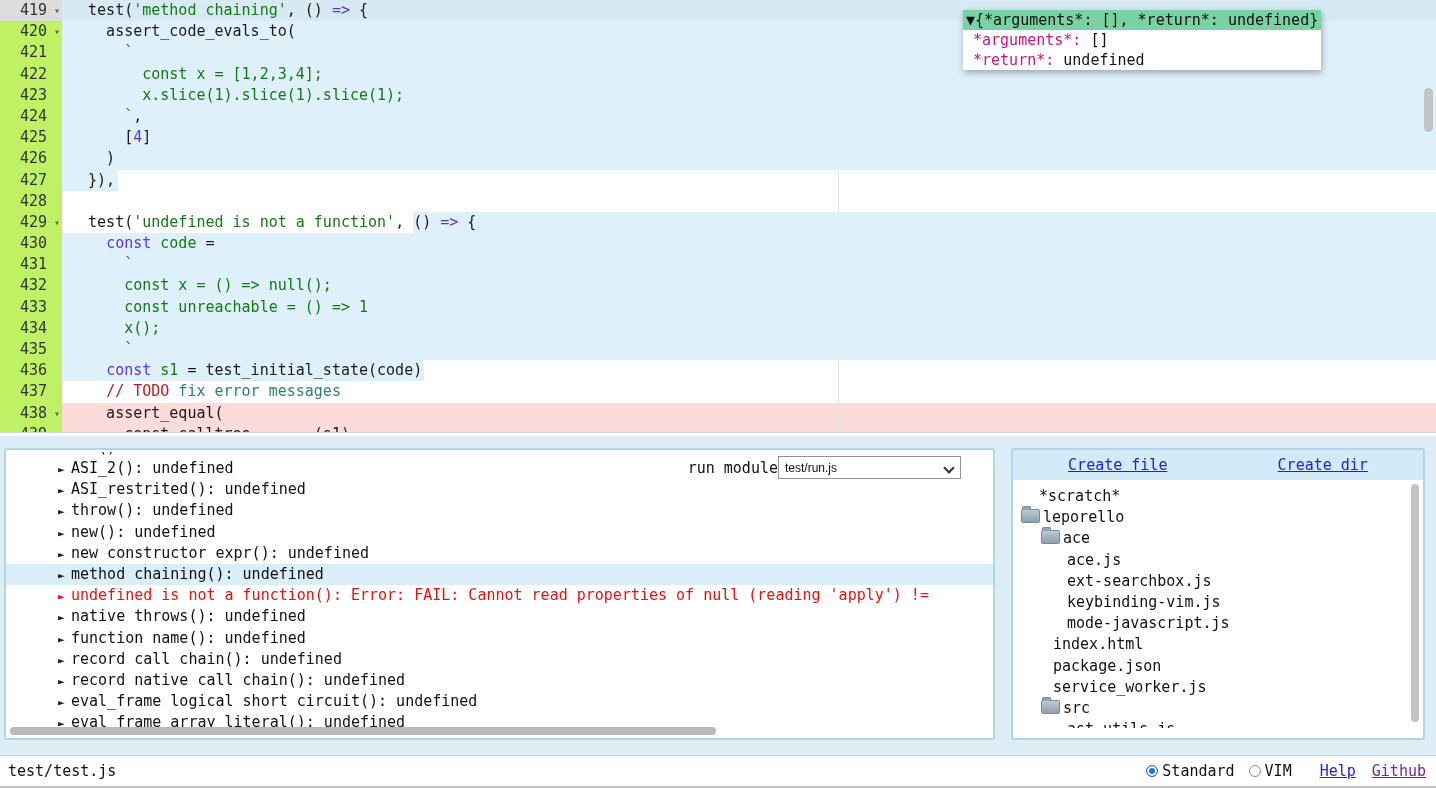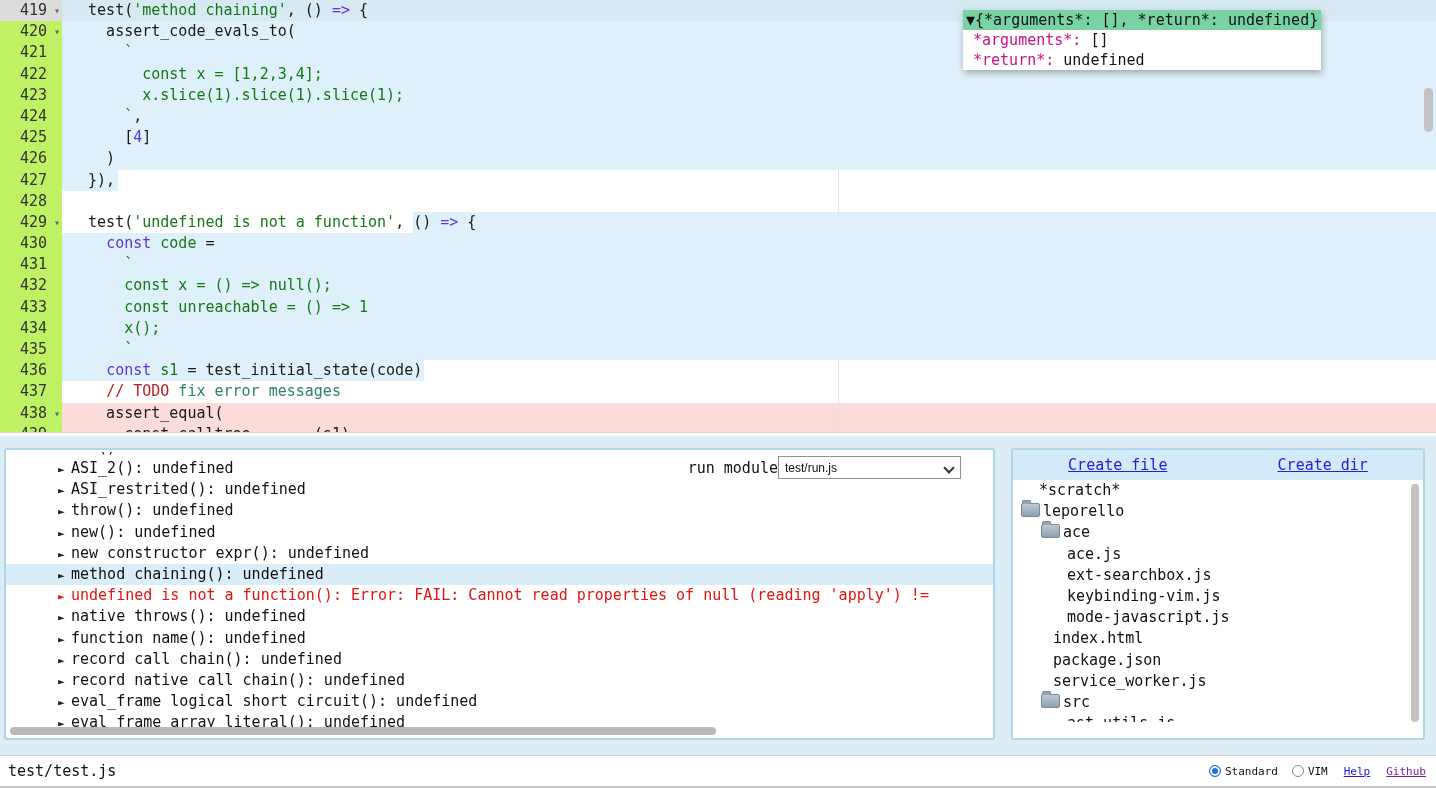--- a/index.html
+++ b/index.html
@@ -58,35 +58,35 @@
               font-size:12px;padding:0 20px 0 6px;color:#111;}
   .select-wrap{position:relative;}
   .select-wrap::after{content:"";position:absolute;right:8px;top:8px;width:6px;height:6px;
               border:solid #333;border-width:0 2px 2px 0;transform:rotate(45deg);pointer-events:none;}
 
   .hthumb{position:absolute;left:4px;bottom:3px;width:706px;height:8px;background:#b9b9b9;border-radius:4px;}
 
   .fp-header{height:30px;background:#d3ebf8;display:flex;align-items:center;
              justify-content:space-around;font-size:15px;}
   .fp-link{color:#2320dd;text-decoration:underline;cursor:pointer;}
-  .tree{position:absolute;left:0;top:30px;right:10px;bottom:0;overflow:hidden;}
+  .tree{position:absolute;left:0;top:30px;right:10px;bottom:0;overflow:hidden;padding-top:6px;}
   .tree-row{height:21.2px;line-height:21.2px;font-size:15px;color:#111;white-space:nowrap;}
   .tree-clip{height:9px;overflow:hidden;}
   .folder{display:inline-block;width:17px;height:12px;position:relative;margin-right:3px;
           background:linear-gradient(#bdcad5,#8da0af);border:1px solid #7a8a97;border-radius:2px;
           vertical-align:-1px;}
   .folder::before{content:"";position:absolute;top:-4px;left:0px;width:7px;height:3px;
           background:#93a5b4;border:1px solid #7a8a97;border-bottom:none;border-radius:2px 2px 0 0;}
 
   
   .status-bar{position:absolute;left:0;top:755px;width:1436px;height:33px;background:#fff;
               border-top:1px solid #cfcfcf;border-bottom:2px solid #c6c6c6;box-sizing:border-box;
               display:flex;align-items:center;justify-content:space-between;padding:0 10px 0 8px;}
   .status-path{font-size:15px;color:#111;}
-  .status-right{display:flex;align-items:center;gap:16px;font-size:11px;}
+  .status-right{display:flex;align-items:center;gap:28px;font-size:15px;}
   .radio-opt{display:flex;align-items:center;gap:4px;color:#111;cursor:pointer;}
   .radio-dot{display:inline-block;width:12px;height:12px;border-radius:50%;box-sizing:border-box;
              border:1px solid #8a8a8a;background:#fff;}
   .radio-dot.checked{border:1px solid #1f6fe0;background:#1f6fe0;box-shadow:inset 0 0 0 2px #fff;}
   .status-link{text-decoration:underline;color:#2320dd;cursor:pointer;}
   .status-link.visited{color:#7a1fa2;}
 </style>
 </head>
 <body>
 

